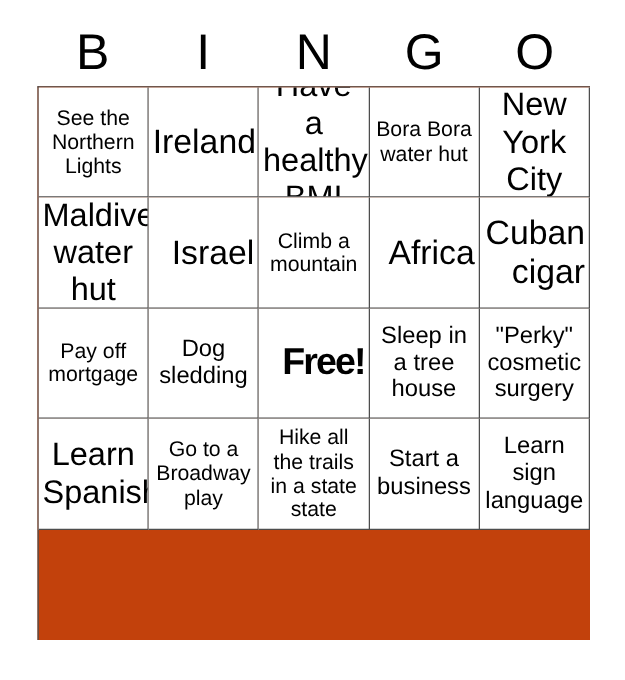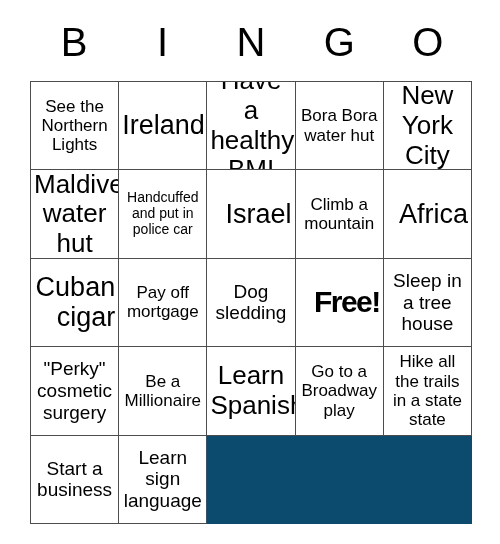--- a/index.html
+++ b/index.html
@@ -47,22 +47,21 @@
     left: 30px;
     top: 69px;
     width: 442px;
     height: 443px;
     display: grid;
     grid-template-columns: repeat(5, 1fr);
     grid-template-rows: repeat(5, 1fr);
     border-top: 1px solid #4d4d4d;
     border-left: 1px solid #4d4d4d;
     box-sizing: border-box;
-    background: #0c4a6e;
-    margin-top: 12px;
+    background: #c2410c;
   }
   .cell {
     border-right: 1px solid #4d4d4d;
     border-bottom: 1px solid #4d4d4d;
     box-sizing: border-box;
     display: flex;
     align-items: center;
     justify-content: center;
     text-align: center;
     padding: 2px 3px;
@@ -113,23 +112,20 @@
     <div class="cell fs-s">
         <span class="cell-text">Bora Bora water hut</span>
       </div>
     <div class="cell fs-l">
         <span class="cell-text">New York City</span>
       </div>
 
     <div class="cell fs-l">
         <span class="cell-text">Maldives water hut</span>
       </div>
-    <div class="cell fs-xs">
-        <span class="cell-text">Handcuffed and put in police car</span>
-      </div>
     <div class="cell fs-xl">
         <span class="cell-text">Israel</span>
       </div>
     <div class="cell fs-s">
         <span class="cell-text">Climb a mountain</span>
       </div>
     <div class="cell fs-xl">
         <span class="cell-text">Africa</span>
       </div>
 
@@ -145,23 +141,20 @@
     <div class="cell fs-xl free">
         <span class="cell-text">Free!</span>
       </div>
     <div class="cell fs-m">
         <span class="cell-text">Sleep in a tree house</span>
       </div>
 
     <div class="cell fs-m">
         <span class="cell-text">"Perky" cosmetic surgery</span>
       </div>
-    <div class="cell fs-s">
-        <span class="cell-text">Be a Millionaire</span>
-      </div>
     <div class="cell fs-l">
         <span class="cell-text">Learn Spanish</span>
       </div>
     <div class="cell fs-s">
         <span class="cell-text">Go to a Broadway play</span>
       </div>
 
     <div class="cell fs-s">
         <span class="cell-text">Hike all the trails in a state state</span>
       </div>

